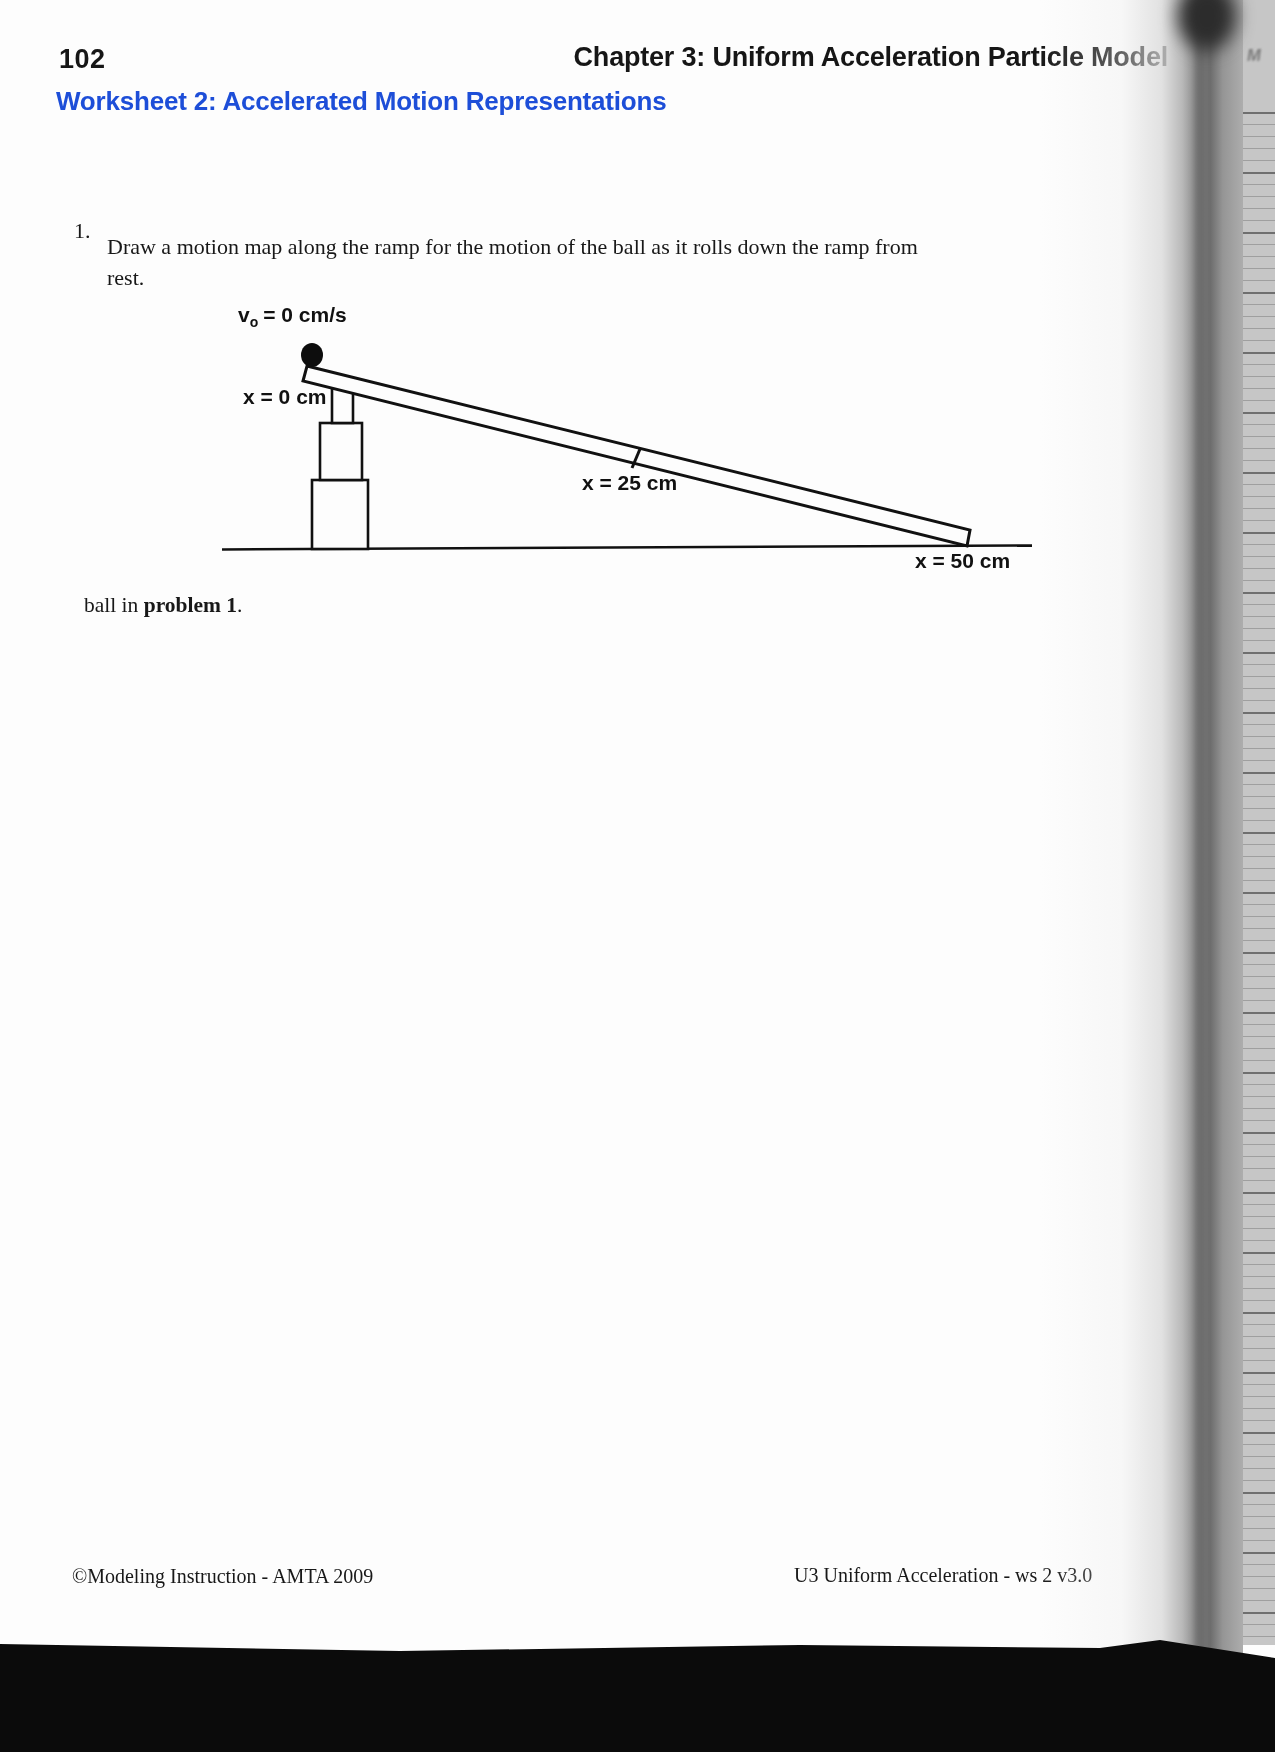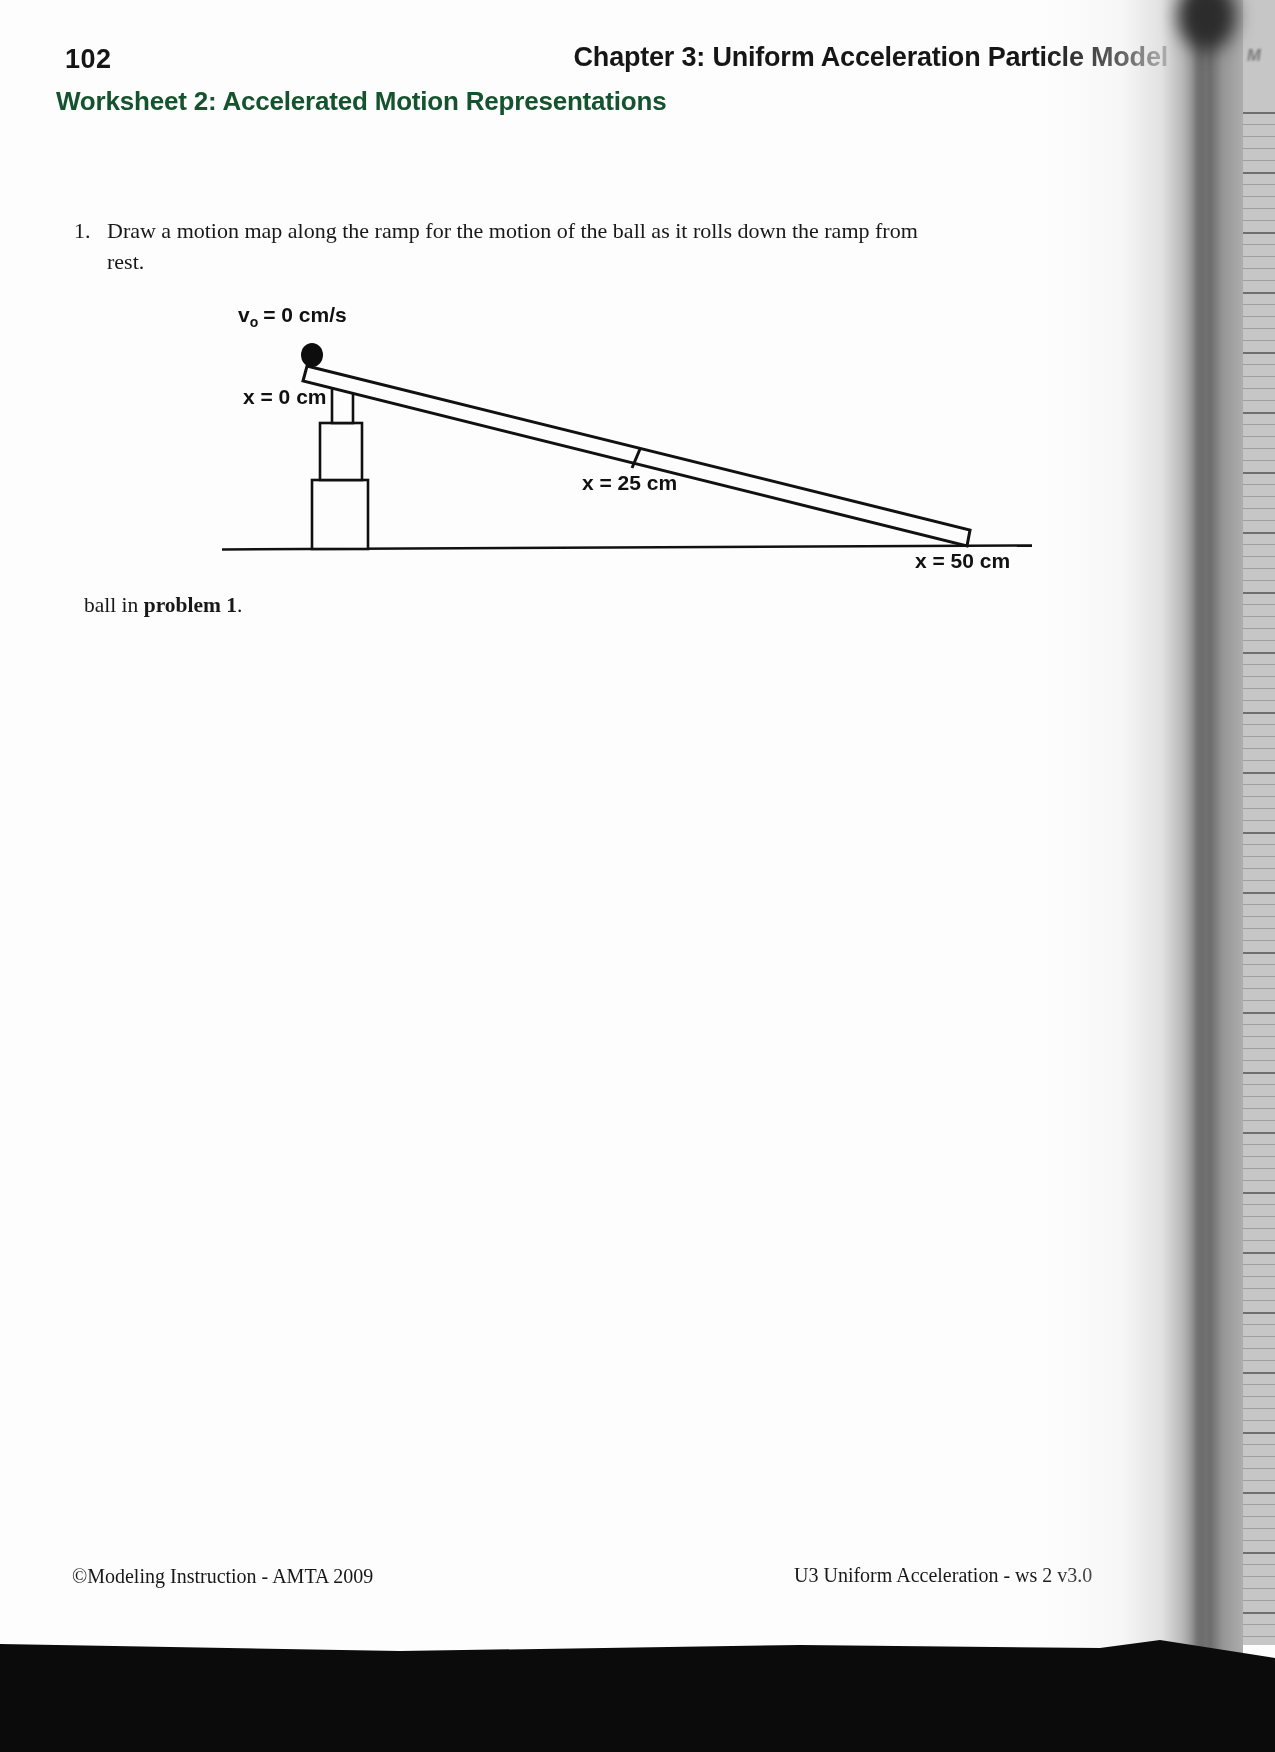--- a/index.html
+++ b/index.html
@@ -4,38 +4,38 @@
 <style>
   html,body{margin:0;padding:0;}
   body{
     width:1275px;height:1752px;position:relative;overflow:hidden;
     background:#fdfdfd;
     font-family:"Liberation Sans",sans-serif;
   }
   .abs{position:absolute;}
   
   .page-number{
-    left:65px;top:44px;font-size:27px;font-weight:bold;color:#161616;
+    left:59px;top:44px;font-size:27px;font-weight:bold;color:#161616;
     letter-spacing:0.5px;
   }
   .chapter-header{
     left:400px;width:768px;top:42px;font-size:27px;font-weight:bold;color:#161616;
     text-align:right;letter-spacing:-0.2px;white-space:nowrap;z-index:1;
   }
   .worksheet-title{
-    left:56px;top:86px;font-size:26px;font-weight:bold;color:#14532d;
+    left:56px;top:86px;font-size:26px;font-weight:bold;color:#1d4ed8;
     letter-spacing:-0.2px;white-space:nowrap;
   }
   
   .serif{font-family:"Liberation Serif",serif;color:#181818;}
   .problem{
     left:74px;top:215px;width:880px;font-size:22px;line-height:31px;
   }
   .problem .num{position:absolute;left:0;top:0;}
-  .problem .ptext{margin-left:33px;}
+  .problem .ptext{margin-left:33px;margin-top:16px;}
   .instruction{
     left:84px;top:590px;width:450px;font-size:21.5px;line-height:31px;
   }
   .instruction .l1{word-spacing:3px;white-space:nowrap;}
   .instruction b{font-weight:bold;}
   
   .footer-left{left:72px;top:1565px;font-size:20px;white-space:nowrap;}
   .footer-right{left:794px;top:1564px;font-size:20px;white-space:nowrap;}
   
   svg.diagram{left:0;top:0;z-index:2;}

